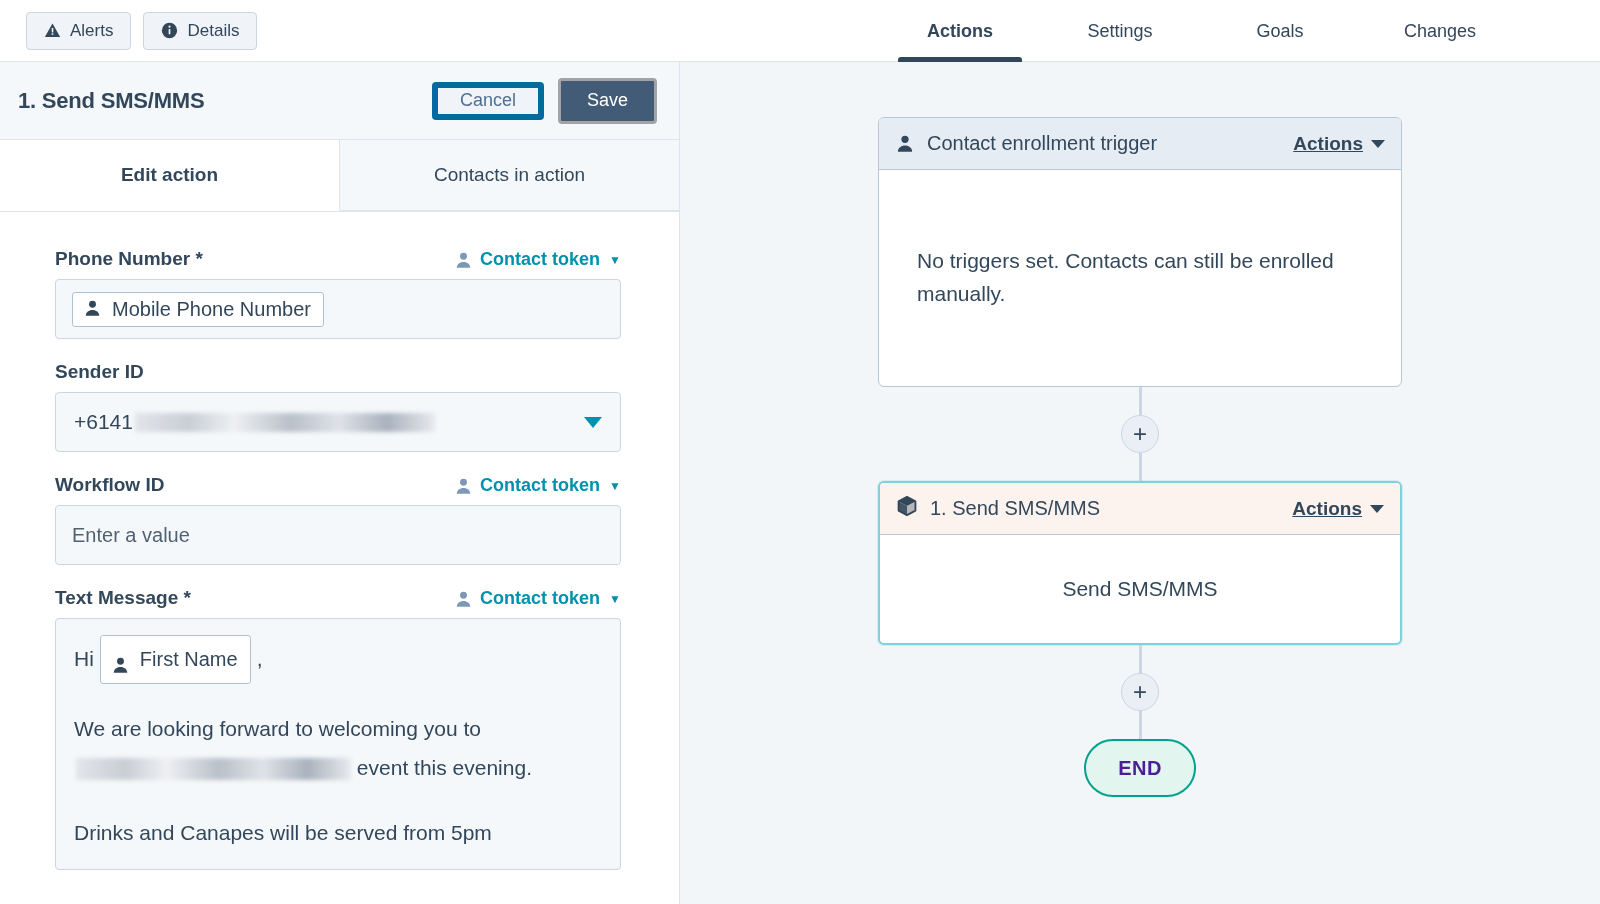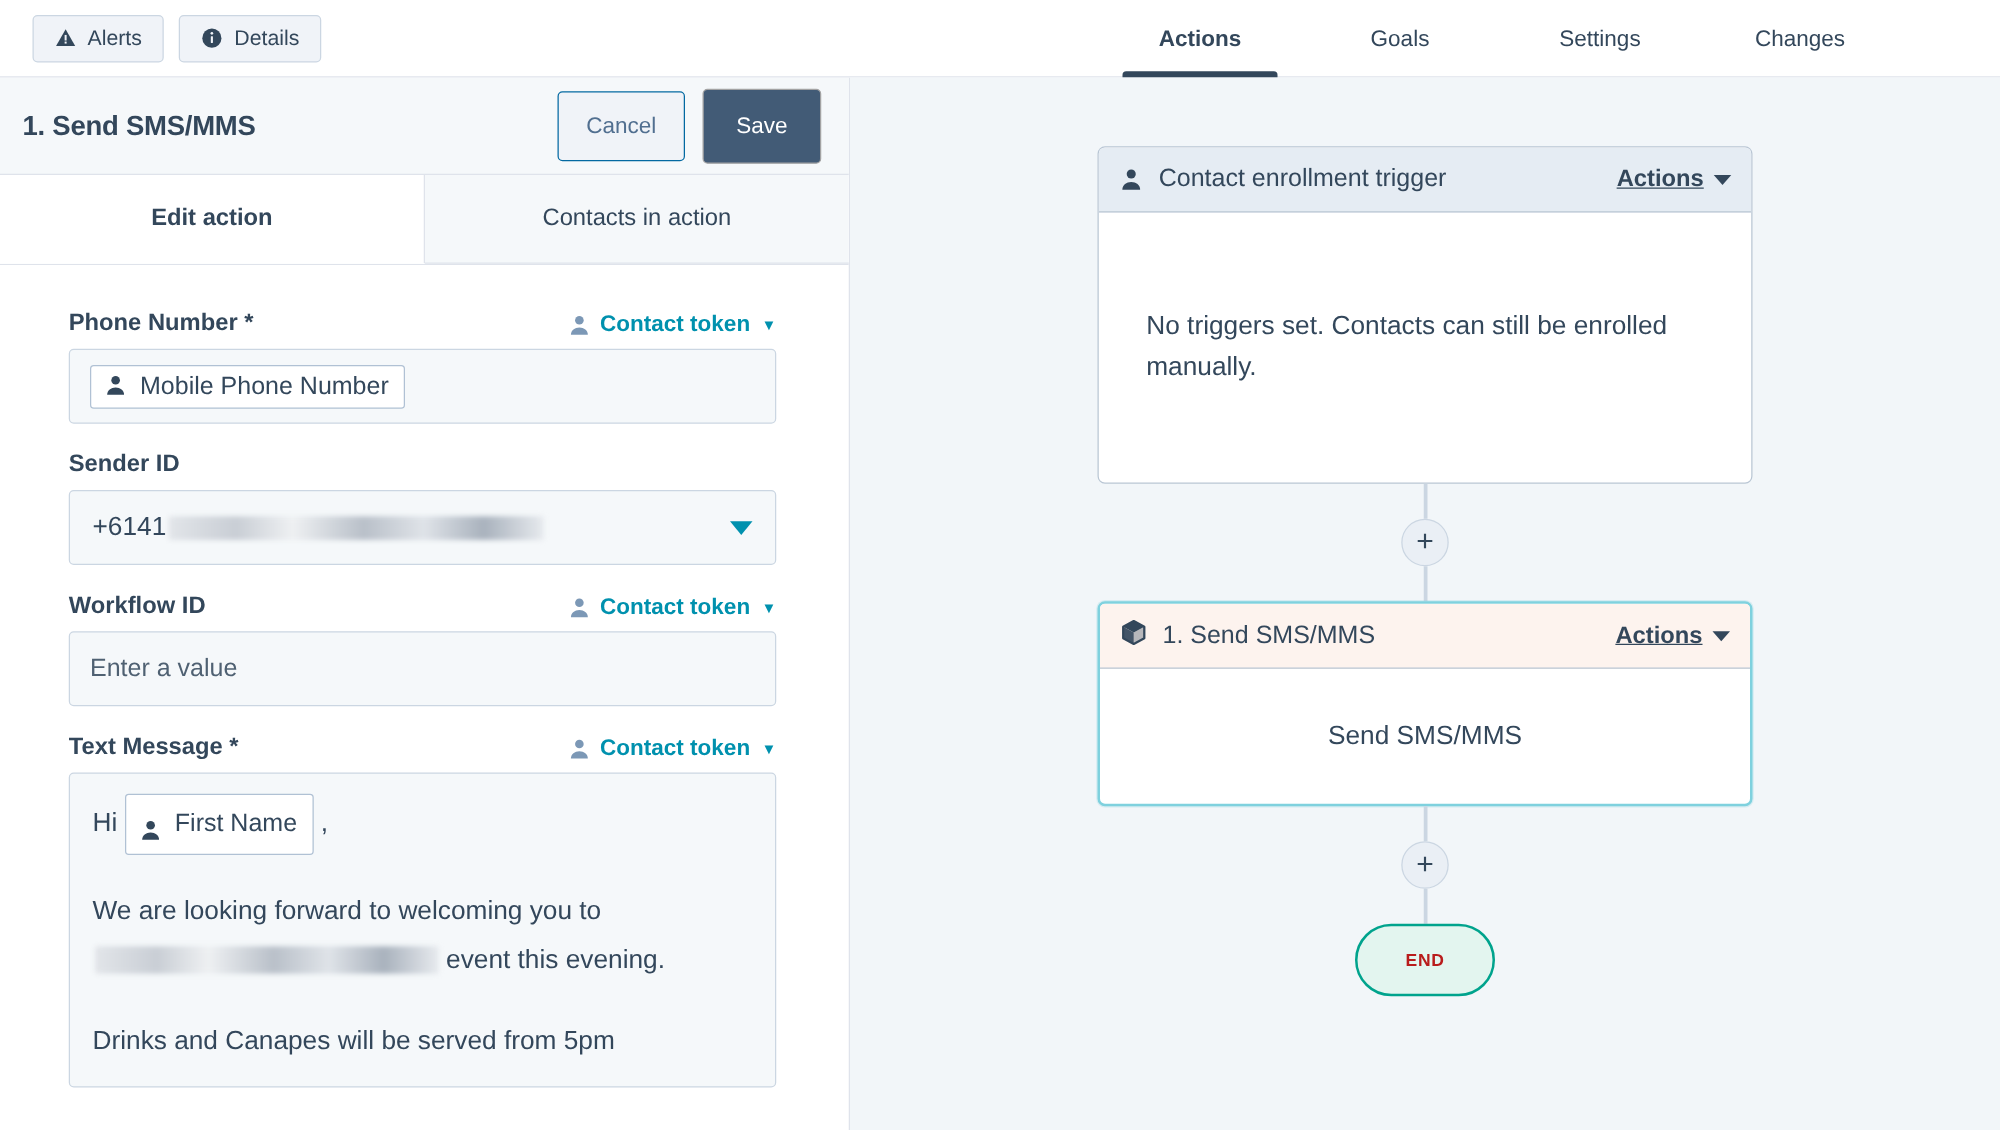--- a/index.html
+++ b/index.html
@@ -68,27 +68,27 @@
   .panel-head {
     height: 78px; flex: 0 0 78px;
     background: #f5f8fa;
     display: flex; align-items: center; justify-content: space-between;
     padding: 0 22px 0 18px;
     border-bottom: 1px solid #dfe3eb;
   }
   .panel-title { font-size: 22px; font-weight: 700; color: #33475b; letter-spacing: -0.2px; }
   .panel-head-actions { display: flex; align-items: center; gap: 14px; }
   .btn-cancel {
-    height: 56px; padding: 0 22px;
-    background: #f0f3f8; border: 1px solid #0369a1; border-radius: 4px;
+    height: 38px; padding: 0 22px;
+    background: #f0f3f8; border: 6px solid #0369a1; border-radius: 4px;
     color: #516f90; font-size: 18px; cursor: pointer;
   }
   .btn-save {
-    height: 60px; padding: 0 26px;
-    background: #425b76; border: 1px solid #a3a3a3; border-radius: 4px;
+    height: 46px; padding: 0 26px;
+    background: #425b76; border: 3px solid #a3a3a3; border-radius: 4px;
     color: #ffffff; font-size: 18px; cursor: pointer;
   }
 
   .panel-tabs { display: flex; height: 72px; flex: 0 0 72px; border-bottom: 1px solid #dfe3eb; background: #ffffff; text-align: right; }
   .ptab {
     flex: 1 1 0; display: flex; align-items: center; justify-content: center;
     font-size: 19px; cursor: pointer; color: #33475b;
     background: #ffffff; border-bottom: 1px solid transparent;
   }
   .ptab.active { font-weight: 700; background: #ffffff; border-right: 1px solid #dfe3eb; }
@@ -193,21 +193,21 @@
     width: 38px; height: 38px; border-radius: 50%;
     background: #eaeff5; border: 1px solid #cbd6e2;
     display: flex; align-items: center; justify-content: center;
     color: #33475b; font-size: 24px; line-height: 1; cursor: pointer;
     position: relative; z-index: 2;
   }
   .endnode {
     width: 112px; height: 58px; border-radius: 29px;
     background: #e3f5ef; border: 2px solid #00a38d;
     display: flex; align-items: center; justify-content: center;
-    font-size: 14px; font-weight: 700; letter-spacing: 0.5px; color: #b91c1c;
+    font-size: 20px; font-weight: 700; letter-spacing: 0.5px; color: #4c1d95;
   }
 </style>
 </head>
 <body>
 
 <div id="app">
 
   <div class="topbar">
     <div class="topbar-left">
       <button class="pillbtn">
@@ -230,24 +230,24 @@
         </span>
         <span>Details</span>
       </button>
     </div>
 
     <nav class="topnav">
       <div class="tab active">
         <span>Actions</span>
       </div>
       <div class="tab">
+        <span>Settings</span>
+      </div>
+      <div class="tab">
         <span>Goals</span>
-      </div>
-      <div class="tab">
-        <span>Settings</span>
       </div>
       <div class="tab">
         <span>Changes</span>
       </div>
     </nav>
   </div>
 
   <div class="body">
 
     <aside class="panel">

